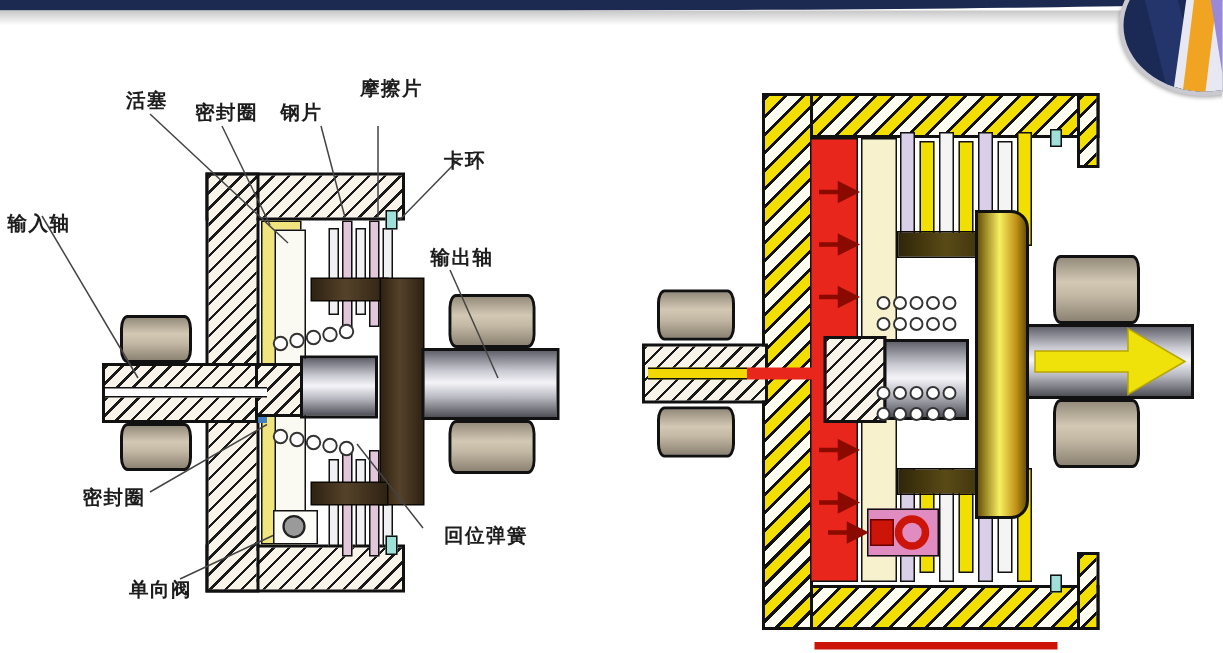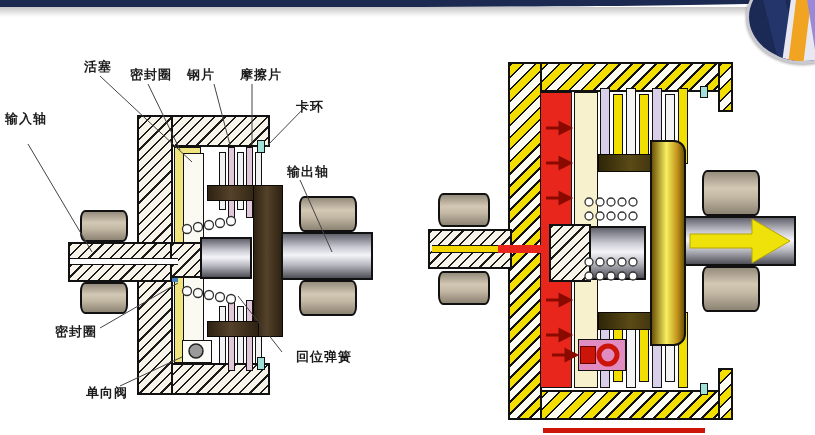--- a/index.html
+++ b/index.html
@@ -193,21 +193,21 @@
       <line x1="552" y1="355" x2="566" y2="355"></line>
         <polygon points="566,350 576,355 566,360"></polygon>
     </g>
     <circle cx="608" cy="355" r="9" fill="none" stroke="#cc1408" stroke-width="5"></circle>
     <polygon points="690,234 752,234 752,219 790,241 752,263 752,248 690,248" fill="#efe10a" stroke="#b8a500" stroke-width="1"></polygon>
   </svg>
 
   <div class="lbl" style="left:84px;top:58px;z-index:9">活塞</div>
   <div class="lbl" style="left:130px;top:66px;z-index:9">密封圈</div>
   <div class="lbl" style="left:187px;top:66px;z-index:9">钢片</div>
-  <div class="lbl" style="left:240px;top:66px;z-index:9">摩擦片</div>
+  <div class="lbl" style="left:240px;top:50px;z-index:9">摩擦片</div>
   <div class="lbl" style="left:296px;top:98px;z-index:9">卡环</div>
-  <div class="lbl" style="left:5px;top:110px;z-index:9">输入轴</div>
+  <div class="lbl" style="left:5px;top:140px;z-index:9">输入轴</div>
   <div class="lbl" style="left:287px;top:163px;z-index:9">输出轴</div>
   <div class="lbl" style="left:55px;top:323px;z-index:9">密封圈</div>
   <div class="lbl" style="left:296px;top:348px;z-index:9">回位弹簧</div>
   <div class="lbl" style="left:86px;top:384px;z-index:9">单向阀</div>
 
 </div>
 
 </body></html>

